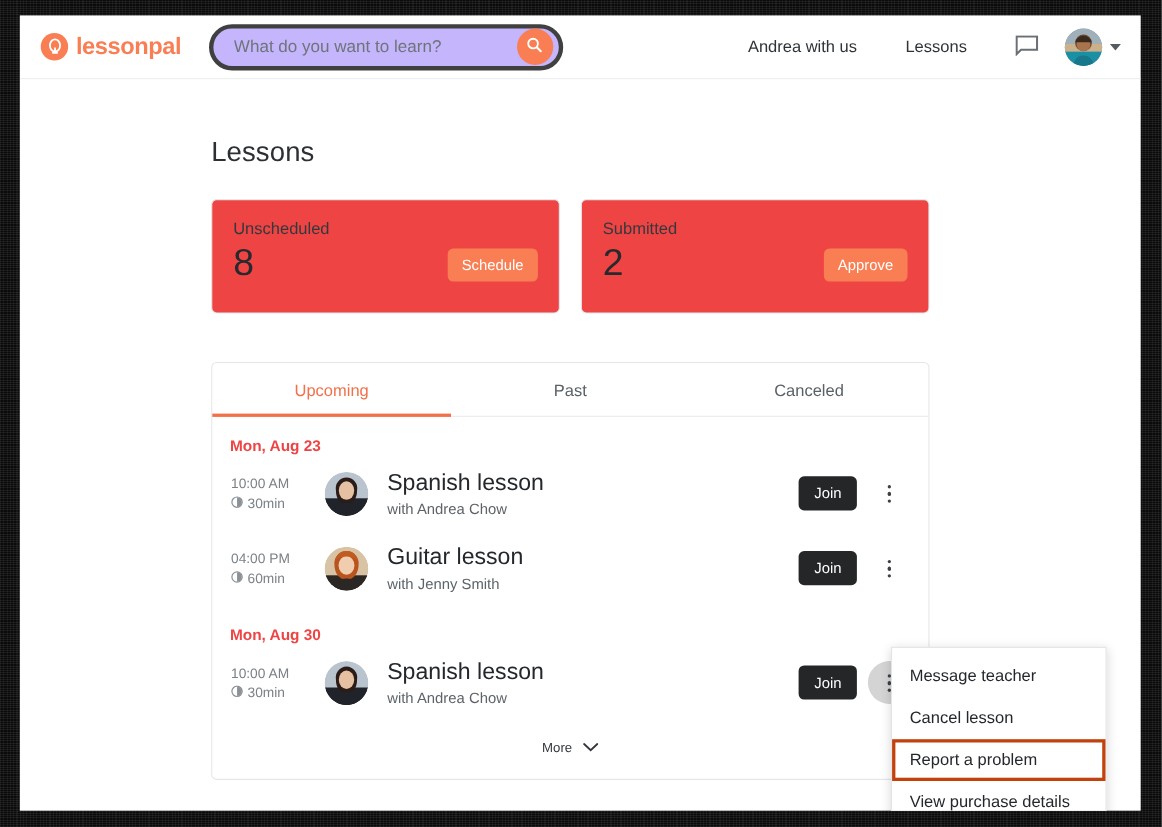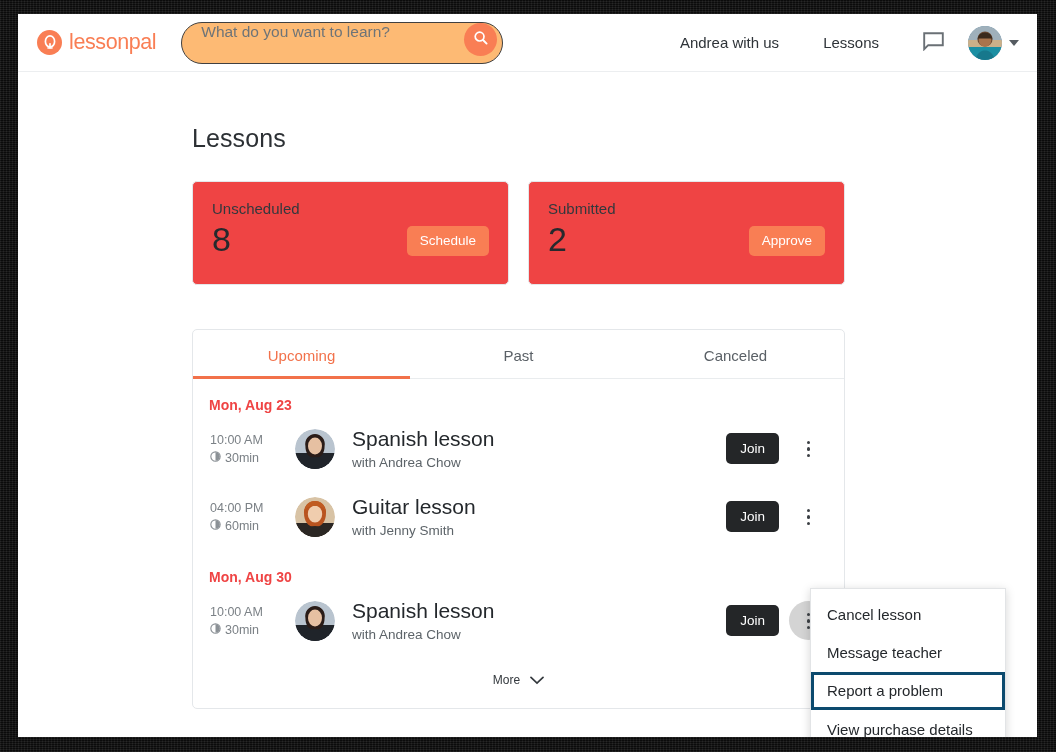--- a/index.html
+++ b/index.html
@@ -48,37 +48,37 @@
   .brand { display: flex; align-items: center; gap: 7px; cursor: pointer; }
   .brand-mark {
     width: 25px; height: 25px; border-radius: 50%;
     background: #f97e54;
     display: flex; align-items: center; justify-content: center;
     flex: none;
   }
   .brand-mark svg { display: block; }
   .brand-text {
     font-size: 21.5px;
-    font-weight: 400;
+    font-weight: 700;
     color: #f97e54;
     letter-spacing: -0.4px;
     line-height: 1;
   }
 
   .search-wrap {
     margin-left: 25px;
     width: 322px;
     height: 42px;
-    border: 1px solid #404040;
+    border: 4px solid #404040;
     border-radius: 23px;
     display: flex;
-    align-items: flex-start;
+    align-items: center;
     padding-left: 19px;
     padding-right: 5px;
-    background: #fdba74;
+    background: #c4b5fd;
   }
   .search-input {
     flex: 1;
     border: none; outline: none;
     font-size: 15.5px;
     color: #2b2b2b;
     font-family: "Liberation Sans", sans-serif;
     background: transparent;
   }
   .search-input::placeholder { color: #6e7478; }
@@ -307,21 +307,21 @@
   }
   .dd-item {
     font-size: 15px;
     color: #24282c;
     padding: 9px 16px;
     cursor: pointer;
     white-space: nowrap;
     line-height: 1.3;
   }
   .dd-item.focused {
-    border: 3px solid #0c4a6e;
+    border: 3px solid #c2410c;
     padding: 6px 13px;
     margin: 1px 0;
   }
 </style>
 </head>
 <body>
 
 <div id="noise-frame"></div>
 
 <div id="page">
@@ -554,19 +554,19 @@
           </span>
         </div>
       </div>
     </div>
 
     <h2 class="purchases-title">Your purchases</h2>
 
   </div>
 
   <div class="dropdown">
+    <div class="dd-item">Message teacher</div>
     <div class="dd-item">Cancel lesson</div>
-    <div class="dd-item">Message teacher</div>
     <div class="dd-item focused">Report a problem</div>
     <div class="dd-item">View purchase details</div>
   </div>
 
 </div>
 
 </body></html>

